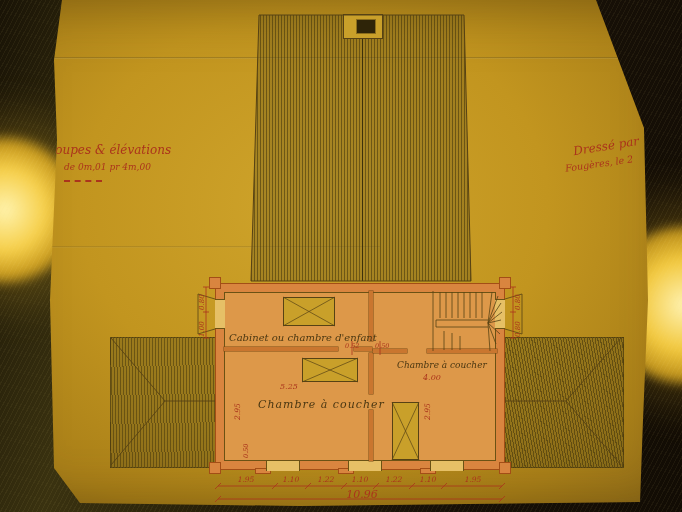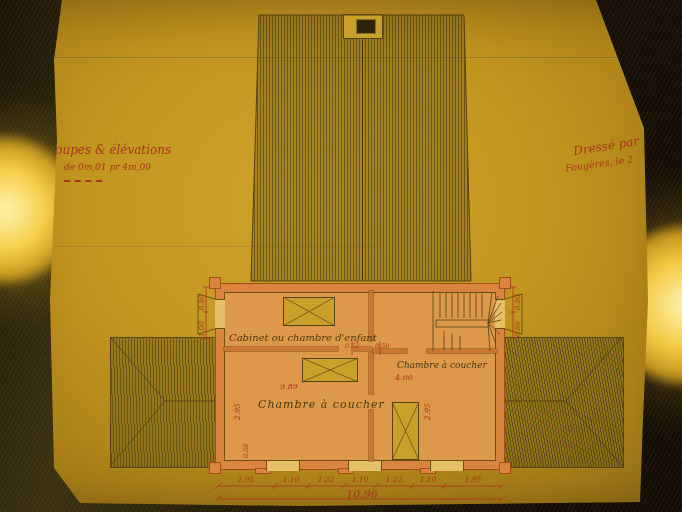--- a/index.html
+++ b/index.html
@@ -153,23 +153,23 @@
     <span class="txt red" style="left:64px;top:163px;font-size:9px;">de 0m,01 pr 4m,00</span>
     <div class="dash" style="left:64px;top:180px;"></div>
 
     <span class="txt red" style="left:573px;top:140px;font-size:12px;transform:rotate(-9deg);">Dressé par</span>
     <span class="txt red" style="left:565px;top:159px;font-size:9.5px;transform:rotate(-8deg);">Fougères, le 2</span>
 
     <span class="txt ink" style="left:229px;top:333px;font-size:10px;">Cabinet ou chambre d'enfant</span>
     <span class="txt ink" style="left:258px;top:399px;font-size:11px;letter-spacing:1px;">Chambre à coucher</span>
     <span class="txt ink" style="left:397px;top:361px;font-size:9px;">Chambre à coucher</span>
 
-    <span class="txt red" style="left:280px;top:383px;font-size:8px;">9.89</span>
+    <span class="txt red" style="left:280px;top:383px;font-size:8px;">5.25</span>
     <span class="txt red vert" style="left:234px;top:420px;font-size:7.5px;">2.95</span>
-    <span class="txt red" style="left:395px;top:374px;font-size:8px;">4.00</span>
+    <span class="txt red" style="left:423px;top:374px;font-size:8px;">4.00</span>
     <span class="txt red vert" style="left:424px;top:420px;font-size:7.5px;">2.95</span>
     <span class="txt red" style="left:345px;top:343px;font-size:6.5px;">0.52</span>
     <span class="txt red" style="left:375px;top:343px;font-size:6.5px;">0.50</span>
     <span class="txt red vert" style="left:199px;top:310px;font-size:7px;">0.80</span>
     <span class="txt red vert" style="left:199px;top:337px;font-size:7px;">1.00</span>
     <span class="txt red vert" style="left:515px;top:310px;font-size:7px;">0.80</span>
     <span class="txt red vert" style="left:515px;top:337px;font-size:7px;">0.80</span>
     <span class="txt red vert" style="left:243px;top:458px;font-size:6.5px;">0.50</span>
 
     <span class="txt red ctr" style="left:246px;top:476px;font-size:7.5px;">1.95</span>

